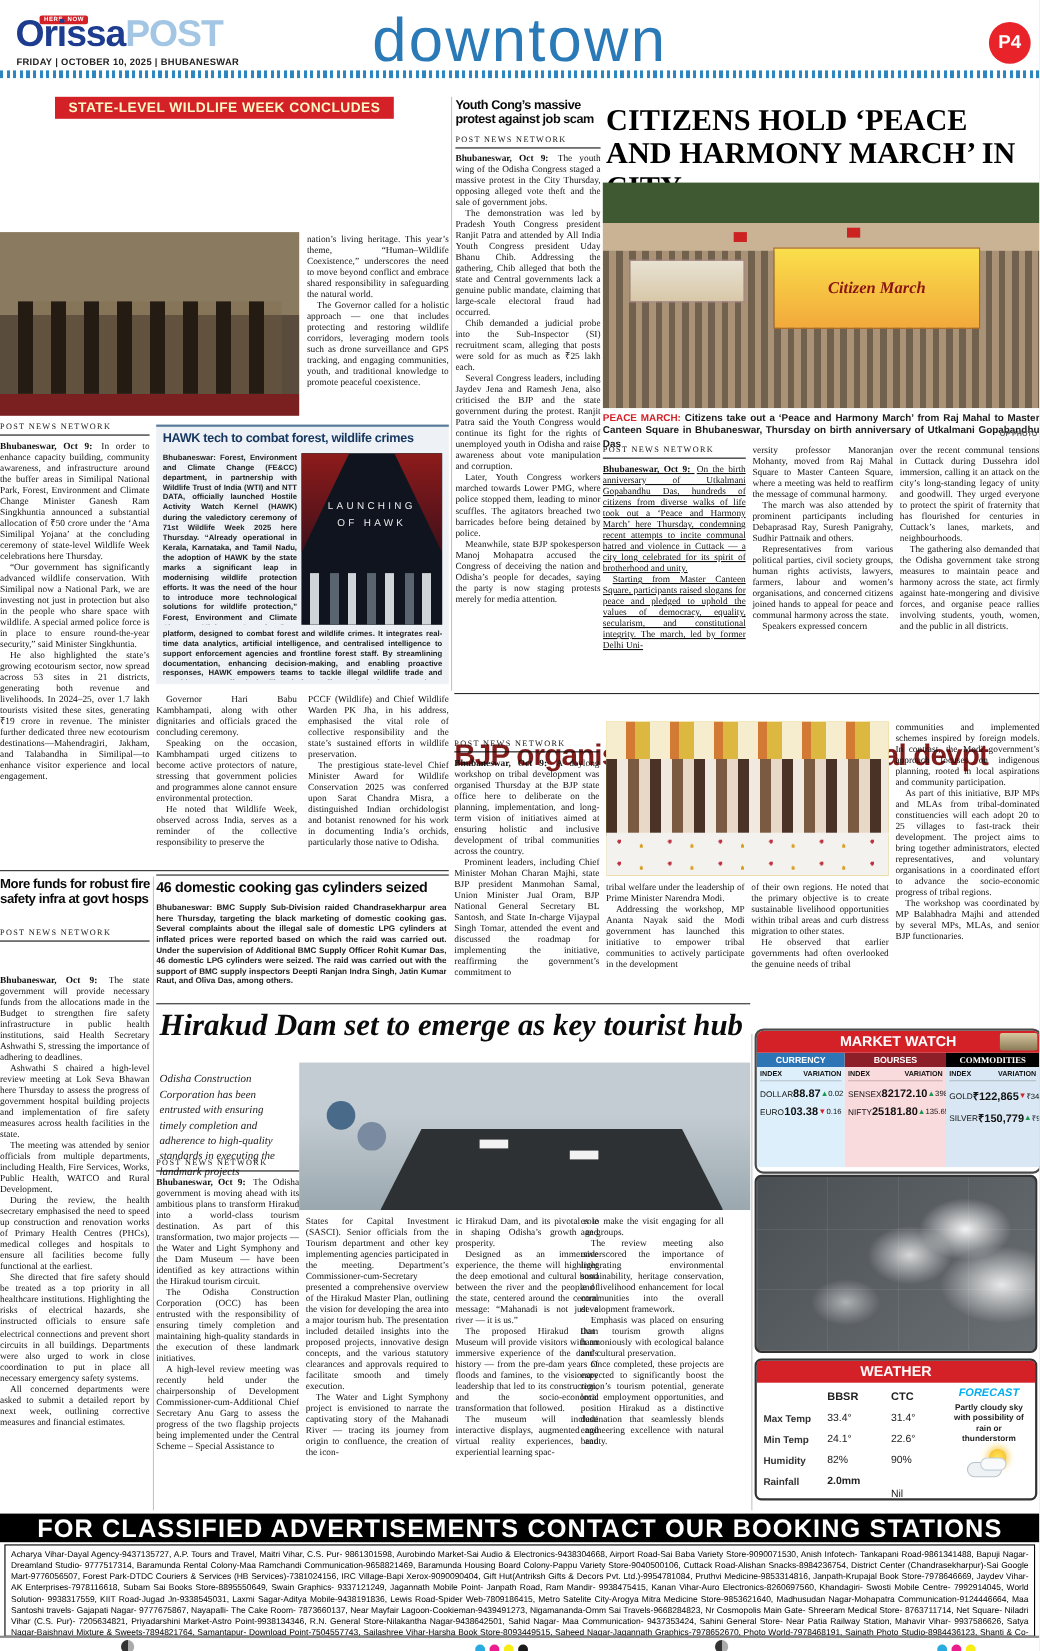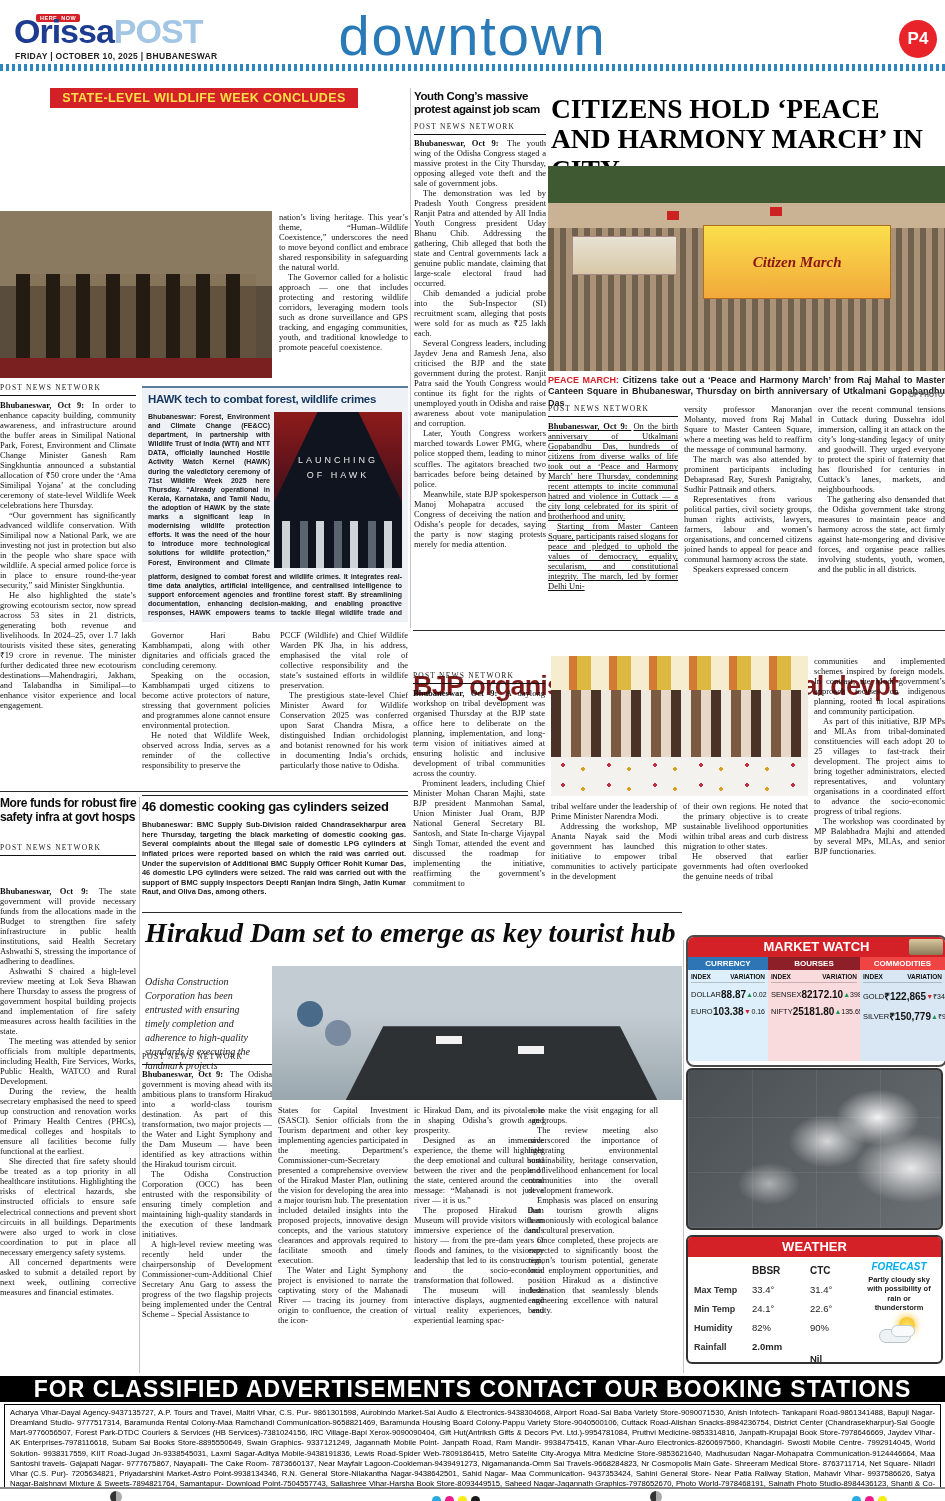--- a/index.html
+++ b/index.html
@@ -15,21 +15,21 @@
   .logo .post{color:#a3c6e4;}
   .date-line{font:bold 8.5px "Liberation Sans",sans-serif;color:#222;letter-spacing:.3px;}
   .downtown{width:100%;text-align:center;font:300 56px/1 "Liberation Sans",sans-serif;
             color:#2b7ab8;letter-spacing:2px;}
   .p4-badge{width:38px;height:38px;border-radius:50%;background:#e8232a;color:#fff;
             font:bold 17px/38px "Liberation Sans",sans-serif;text-align:center;}
   .dotted-rule{height:7px;background:repeating-linear-gradient(90deg,#2e86c1 0 3px,transparent 3px 6px);}
 
   
   .kicker-wrap{text-align:center;}
-  .kicker{display:inline-block;background:#d42027;color:#fde047;
+  .kicker{display:inline-block;background:#d42027;color:#fef9c3;
           font:bold 12.5px "Liberation Sans",sans-serif;padding:3px 12px;letter-spacing:.4px;}
   .headline-main{font:bold 33px/1.03 "Liberation Sans",sans-serif;letter-spacing:-.8px;color:#0b0b0b;}
   .headline-serif{font:bold 27.5px/1.1 "Liberation Serif",serif;color:#000;}
   .headline-bjp{font:bold 27px/1 "Liberation Sans",sans-serif;letter-spacing:-.8px;color:#7f1d1d;margin-top:36px;}
   .headline-ital{font:bold italic 28px/1 "Liberation Serif",serif;color:#0b0b0b;}
   .head-sm{font:bold 11.5px/1.15 "Liberation Sans",sans-serif;letter-spacing:-.4px;color:#0b0b0b;}
   .head-md{font:bold 13px/1.1 "Liberation Sans",sans-serif;letter-spacing:-.3px;color:#0b0b0b;}
   .head-hawk{font:bold 11.5px/1.1 "Liberation Sans",sans-serif;letter-spacing:-.3px;color:#15365e;}
 
   .byline{font-family:"Liberation Serif",serif;font-size:7.5px;letter-spacing:1.2px;color:#222;
@@ -381,21 +381,21 @@
             </div>
           <div class="mw-row">
               <span class="mw-idx">NIFTY</span>
               <span class="mw-val">25181.80</span>
               <span class="arr" data-dir="up">▲</span>
               <span class="mw-chg">135.65</span>
             </div>
         </div>
       </div>
       <div class="mw-sec" style="width:85px;background:#d8e7f3;">
-        <div class="mw-tab" style="background:#ef4444;">COMMODITIES</div>
+        <div class="mw-tab" style="background:#000000;font-family:Liberation Serif, serif;">COMMODITIES</div>
         <div class="mw-grid">
           <div class="mw-hdr">
               <span>INDEX</span>
               <span>VARIATION</span>
             </div>
           <div class="mw-row">
               <span class="mw-idx">GOLD</span>
               <span class="mw-val">₹122,865</span>
               <span class="arr" data-dir="down">▼</span>
               <span class="mw-chg">₹344</span>
@@ -424,21 +424,21 @@
         <span>33.4°</span>
         <span>31.4°</span>
         <span class="lbl">Min Temp</span>
         <span>24.1°</span>
         <span>22.6°</span>
         <span class="lbl">Humidity</span>
         <span>82%</span>
         <span>90%</span>
         <span class="lbl">Rainfall</span>
         <span style="font-weight:bold;">2.0mm</span>
-        <span style="font-weight:bold;margin-top:24px;">Nil</span>
+        <span style="font-weight:normal;margin-top:24px;">Nil</span>
       </div>
       <div class="wx-fc">
         <div class="fc-label">FORECAST</div>
         <div class="fc-text">Partly cloudy sky with possibility of rain or thunderstorm</div>
         <div class="suncloud">
           <div class="sun"></div>
           <div class="cloud"></div>
           <div class="cloud2"></div>
         </div>
       </div>

